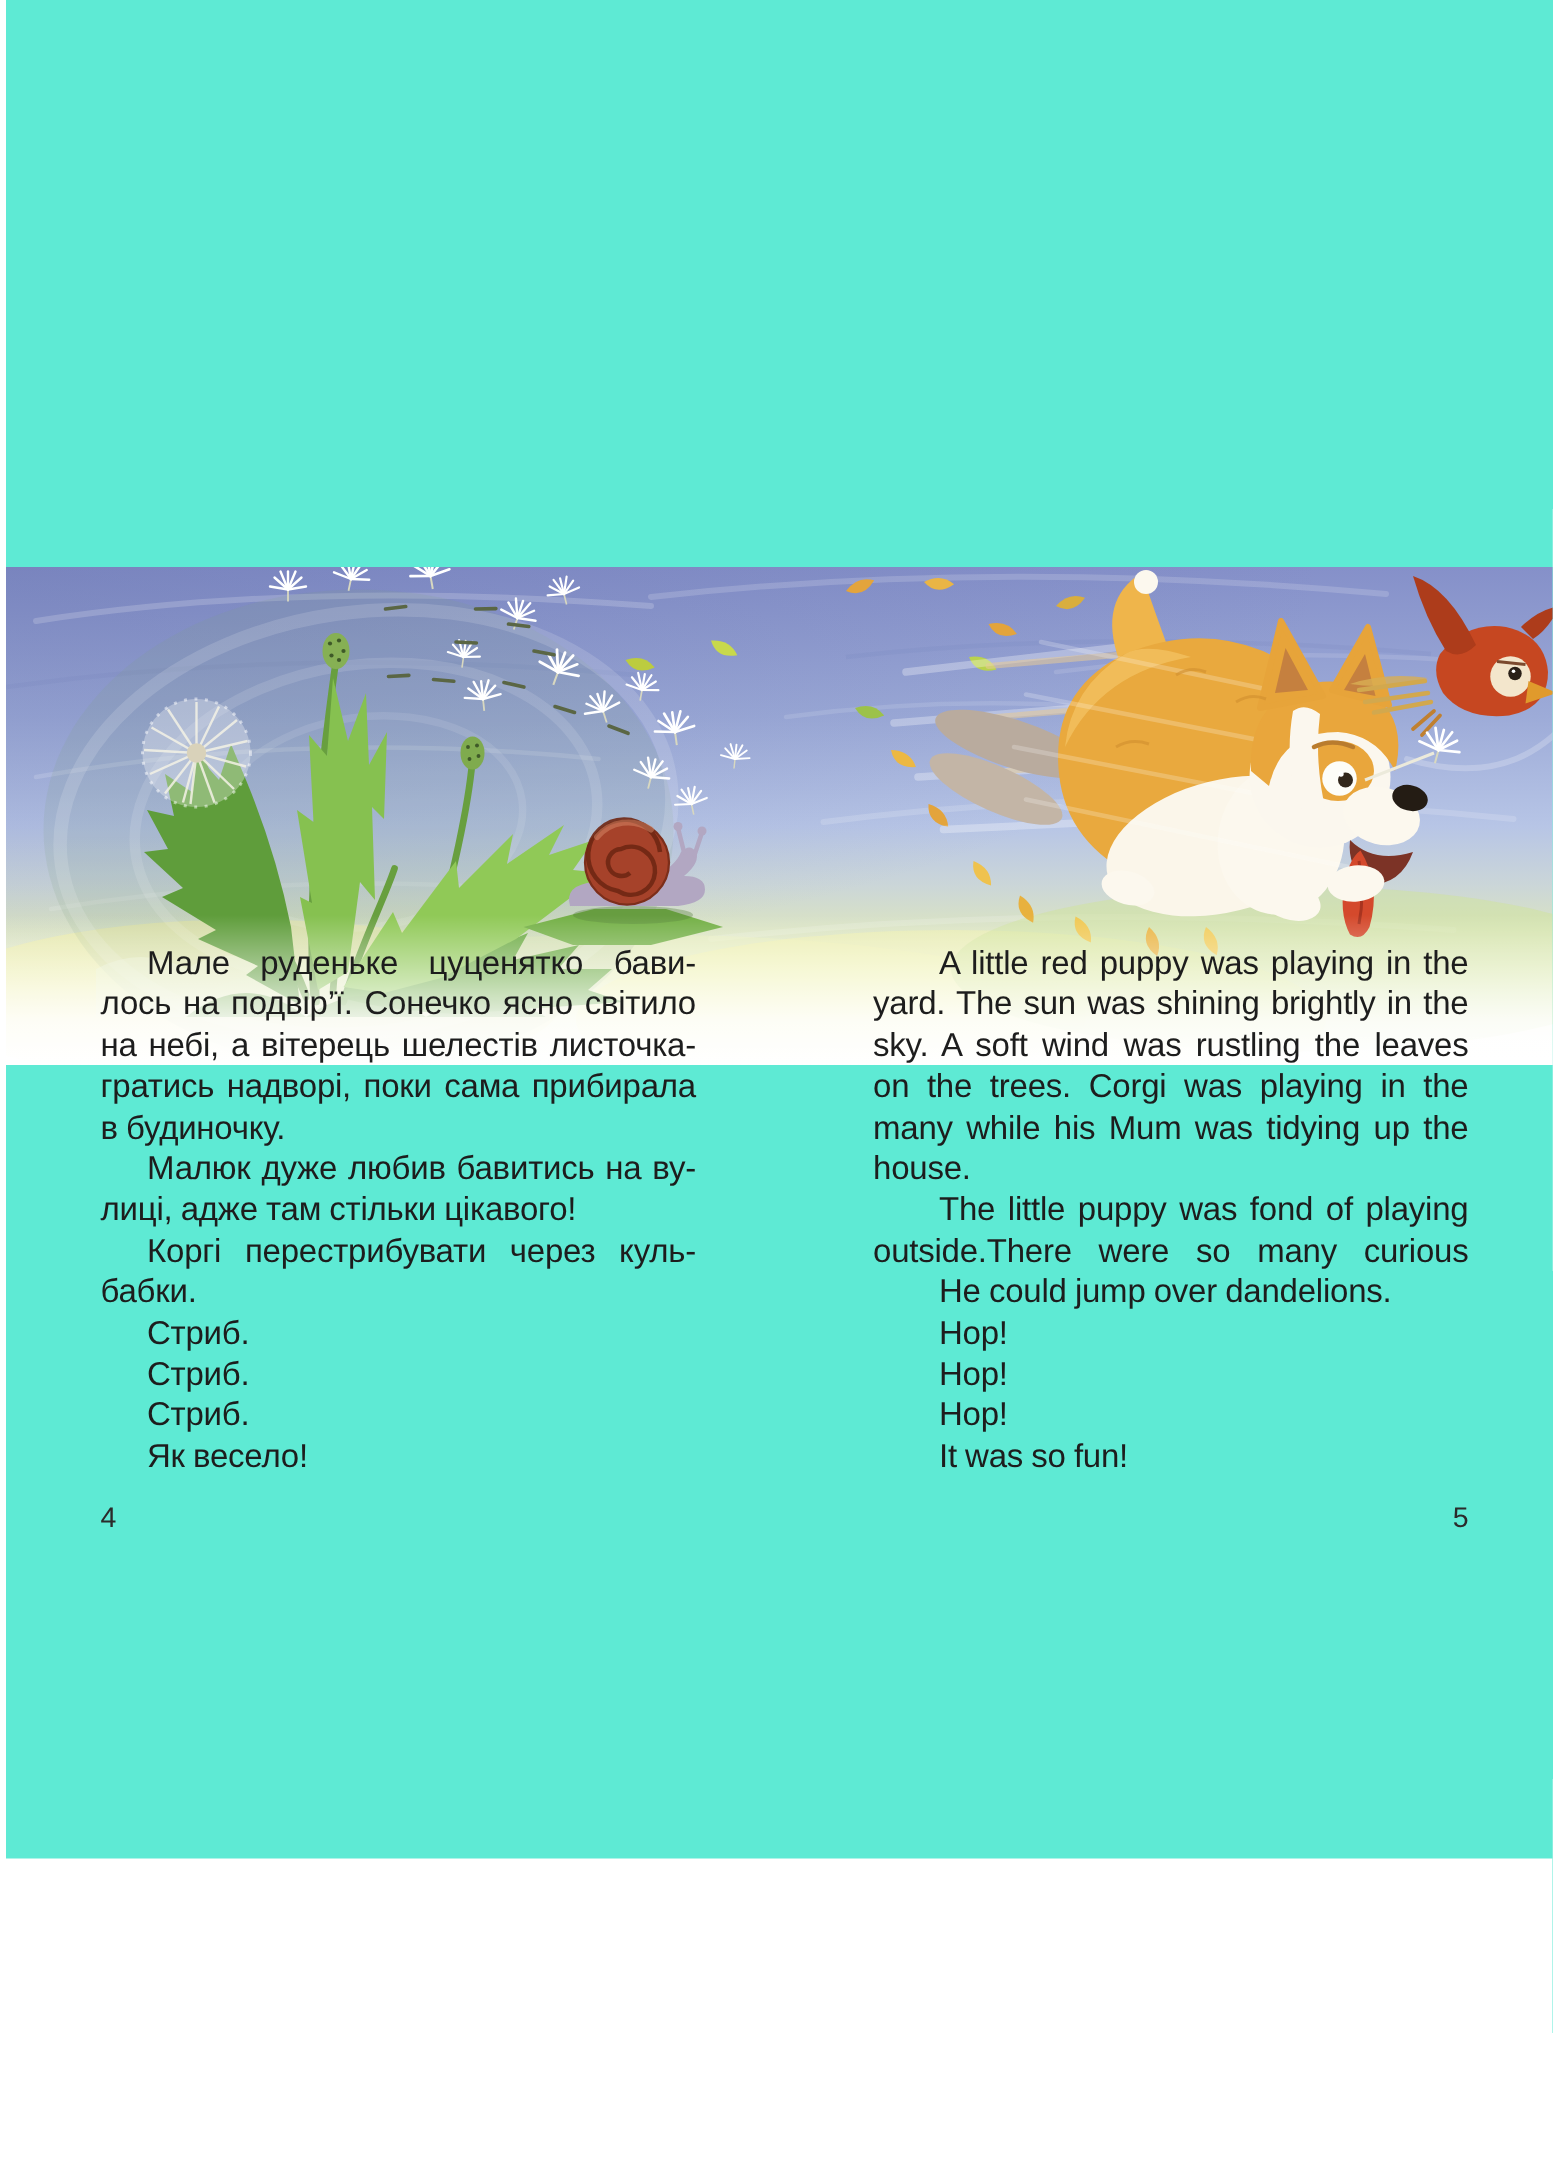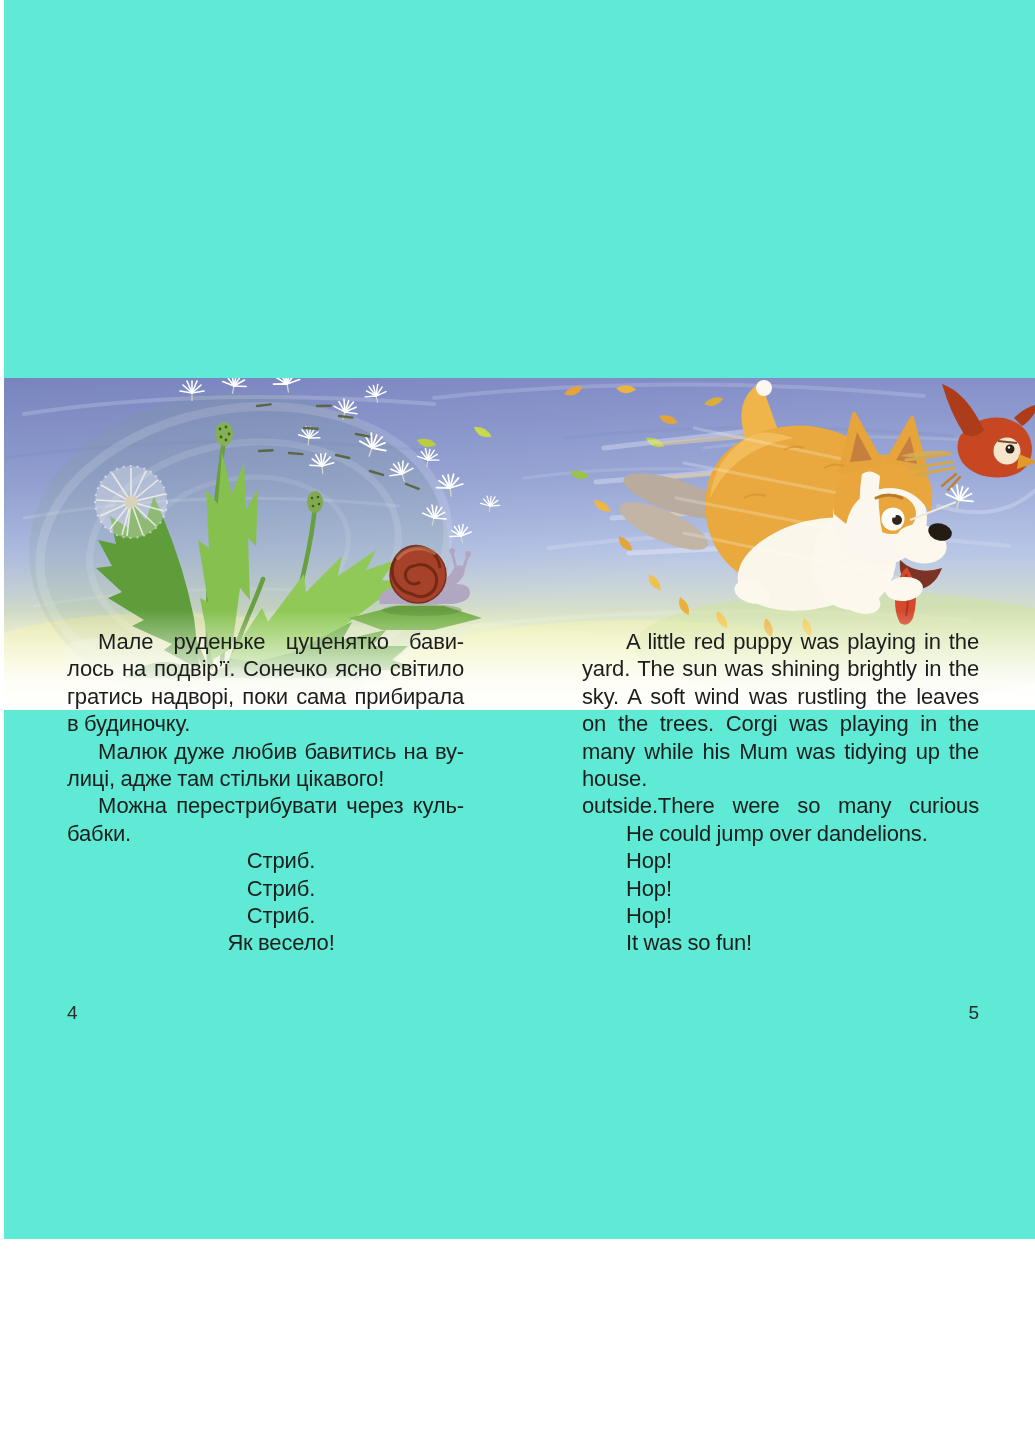--- a/index.html
+++ b/index.html
@@ -11,21 +11,21 @@
   .illus{position:absolute;left:0;top:378px;width:1035px;height:332px;display:block;}
   .col{
     position:absolute;top:628px;width:397px;
     font-size:22px;line-height:27.4px;color:#1d1d1d;
     letter-spacing:-0.15px;word-spacing:-0.5px;z-index:2;
   }
   .col-left{left:63px;}
   .col-right{left:578px;}
   .ln{min-height:27.4px;}
   .jf{text-align:justify;text-align-last:justify;}
-  .col-left .ind{text-indent:31px;text-align:center;}
+  .col-left .ind{text-indent:31px;}
   .col-right .ind{text-indent:44px;}
   .pn{
     position:absolute;top:1002px;font-size:19px;color:#2b2b2b;z-index:2;
     letter-spacing:0;
   }
   .pn-left{left:63px;}
   .pn-right{left:578px;width:397px;text-align:right;}
 </style>
 </head>
 <body>
@@ -301,39 +301,41 @@
       <line x1="906" y1="142" x2="952" y2="124" stroke="#eceadb" stroke-width="2"></line>
       <use href="#fluff" transform="translate(955,122) rotate(15) scale(1.15)"></use>
     </g>
 
     <rect x="0" y="232" width="1035" height="100" fill="url(#fadebottom)"></rect>
   </svg>
 
   <div class="col col-left">
     <div class="ln ind jf">Мале руденьке цуценятко бави-</div>
     <div class="ln jf">лось на подвір’ї. Сонечко ясно світило</div>
+    <div class="ln jf">на небі, а вітерець шелестів листочка-</div>
     <div class="ln jf">гратись надворі, поки сама прибирала</div>
     <div class="ln">в будиночку.</div>
     <div class="ln ind jf">Малюк дуже любив бавитись на ву-</div>
     <div class="ln">лиці, адже там стільки цікавого!</div>
-    <div class="ln ind jf">Можна перестрибувати через куль-</div>
+    <div class="ln ind jf">Коргі перестрибувати через куль-</div>
     <div class="ln">бабки.</div>
     <div class="ln ind">Стриб.</div>
     <div class="ln ind">Стриб.</div>
     <div class="ln ind">Стриб.</div>
     <div class="ln ind">Як весело!</div>
   </div>
 
   <div class="col col-right">
     <div class="ln ind jf">A little red puppy was playing in the</div>
     <div class="ln jf">yard. The sun was shining brightly in the</div>
     <div class="ln jf">sky. A soft wind was rustling the leaves</div>
     <div class="ln jf">on the trees. Corgi was playing in the</div>
     <div class="ln jf">many while his Mum was tidying up the</div>
     <div class="ln">house.</div>
+    <div class="ln ind jf">The little puppy was fond of playing</div>
     <div class="ln jf">outside.There were so many curious</div>
     <div class="ln ind">He could jump over dandelions.</div>
     <div class="ln ind">Hop!</div>
     <div class="ln ind">Hop!</div>
     <div class="ln ind">Hop!</div>
     <div class="ln ind">It was so fun!</div>
   </div>
 
   <div class="pn pn-left">4</div>
   <div class="pn pn-right">5</div>

